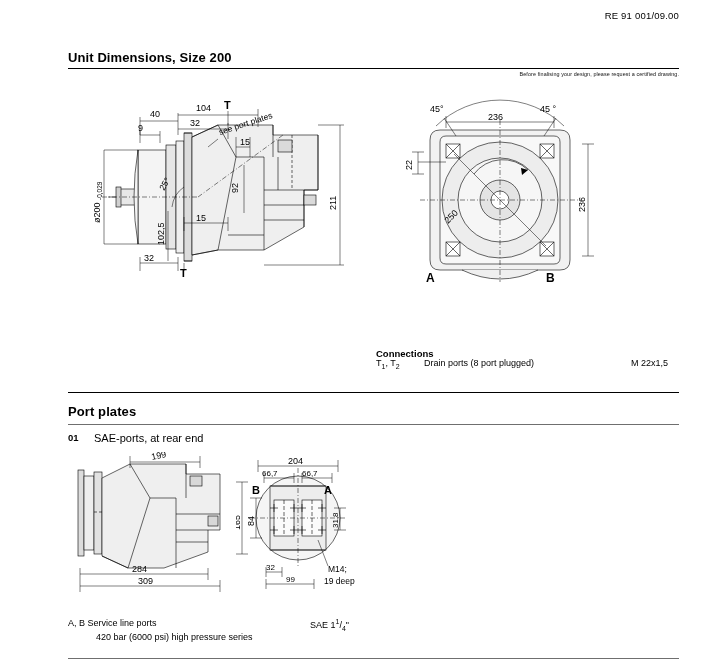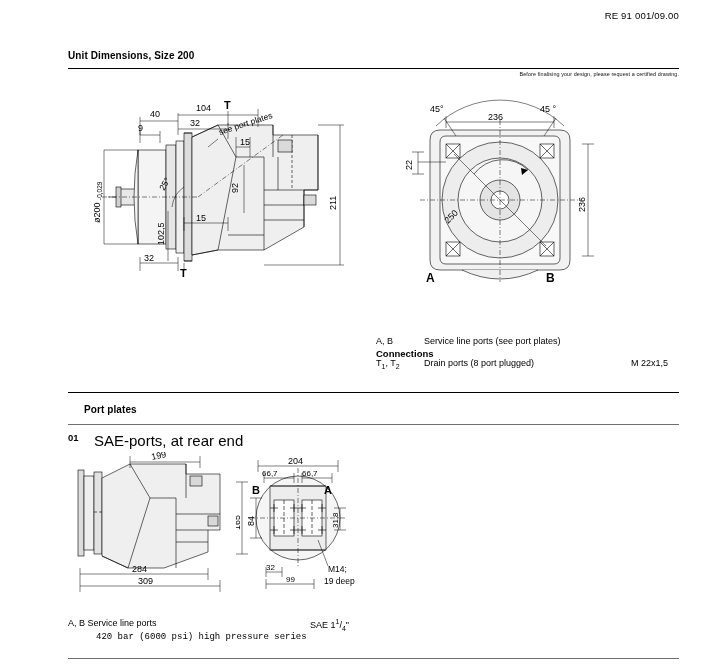--- a/index.html
+++ b/index.html
@@ -30,21 +30,21 @@
   .rule {
     position: absolute;
     left: 68px;
     right: 26px;
     height: 1px;
     background: #000;
   }
   .rule.thin { height: 1px; background: #6f6f6f; }
   .section-title {
     position: absolute;
-    font-size: 10px;
+    font-size: 13px;
     font-weight: bold;
     letter-spacing: 0.1px;
     text-align: right;
   }
   .note-small {
     position: absolute;
     font-size: 5.4px;
     color: #111;
     letter-spacing: 0.1px;
   }
@@ -62,21 +62,21 @@
   .conn-row .right { position: absolute; left: 255px; top: 0; white-space: nowrap; }
   .sub { font-size: 7px; vertical-align: sub; }
   .sup { font-size: 7px; vertical-align: super; }
   .pp-item-no {
     position: absolute;
     font-size: 9.5px;
     font-weight: bold;
   }
   .pp-item-label {
     position: absolute;
-    font-size: 15px;
+    font-size: 11px;
   }
   .pp-foot {
     position: absolute;
     font-size: 9px;
   }
   .pp-foot-right {
     position: absolute;
     font-size: 9px;
   }
   svg { display: block; }
@@ -289,33 +289,29 @@
       <text x="48" y="132" font-size="9" transform="rotate(-45 48 132)">250</text>
       <line class="dimln" x1="54" y1="62" x2="146" y2="154"></line>
 
       <text x="26" y="190" font-size="12" font-weight="bold">A</text>
       <text x="146" y="190" font-size="12" font-weight="bold">B</text>
     </svg>
   </div>
 
   <div class="conn-head" style="left:376px; top:316px;margin-top:32px;">Connections</div>
 
-  <div class="conn-row" style="left:376px; top:336px; width:300px; height:14px;">
-    <span class="lbl">A, B</span>
-    <span class="txt">Service line ports (see port plates)</span>
-  </div>
 
   <div class="conn-row" style="left:376px; top:358px; width:300px; height:14px;">
     <span class="lbl">T<span class="sub">1</span>, T<span class="sub">2</span></span>
     <span class="txt">Drain ports (8 port plugged)</span>
     <span class="right">M 22x1,5</span>
   </div>
 
   <div class="rule" style="top:392px;"></div>
-  <div class="section-title" style="left:68px; top:404px;margin-left:16px;">Port plates</div>
+  <div class="section-title" style="left:68px; top:404px;">Port plates</div>
   <div class="rule thin" style="top:424px;"></div>
 
   <div class="pp-item-no" style="left:68px; top:432px;">01</div>
   <div class="pp-item-label" style="left:94px; top:432px;">SAE-ports, at rear end</div>
 
   <div class="dwg" style="left:68px; top:452px;">
     <svg width="220" height="145" viewBox="0 0 220 145">
       <g class="thinln">
 
         <rect x="10" y="18" width="6" height="86" fill="#dcdcdc"></rect>
@@ -452,18 +448,18 @@
       <text x="88" y="42" font-size="11" font-weight="bold">A</text>
       <text x="16" y="42" font-size="11" font-weight="bold">B</text>
 
       <text x="92" y="120" font-size="8.5">M14;</text>
       <text x="88" y="132" font-size="8.5">19 deep</text>
       <line class="dimln" x1="92" y1="114" x2="82" y2="88"></line>
     </svg>
   </div>
 
   <div class="pp-foot" style="left:68px; top:618px;text-align:right;">A, B   Service line ports</div>
-  <div class="pp-foot" style="left:96px; top:632px;font-family:Liberation Mono, monospace;">420 bar (6000 psi) high pressure series</div>
+  <div class="pp-foot" style="left:96px; top:632px;">420 bar (6000 psi) high pressure series</div>
   <div class="pp-foot-right" style="left:310px; top:618px;">SAE 1<span class="sup">1</span>/<span class="sub">4</span>"</div>
 
   <div class="rule thin" style="top:658px;"></div>
 
 </div>
 
 </body></html>

